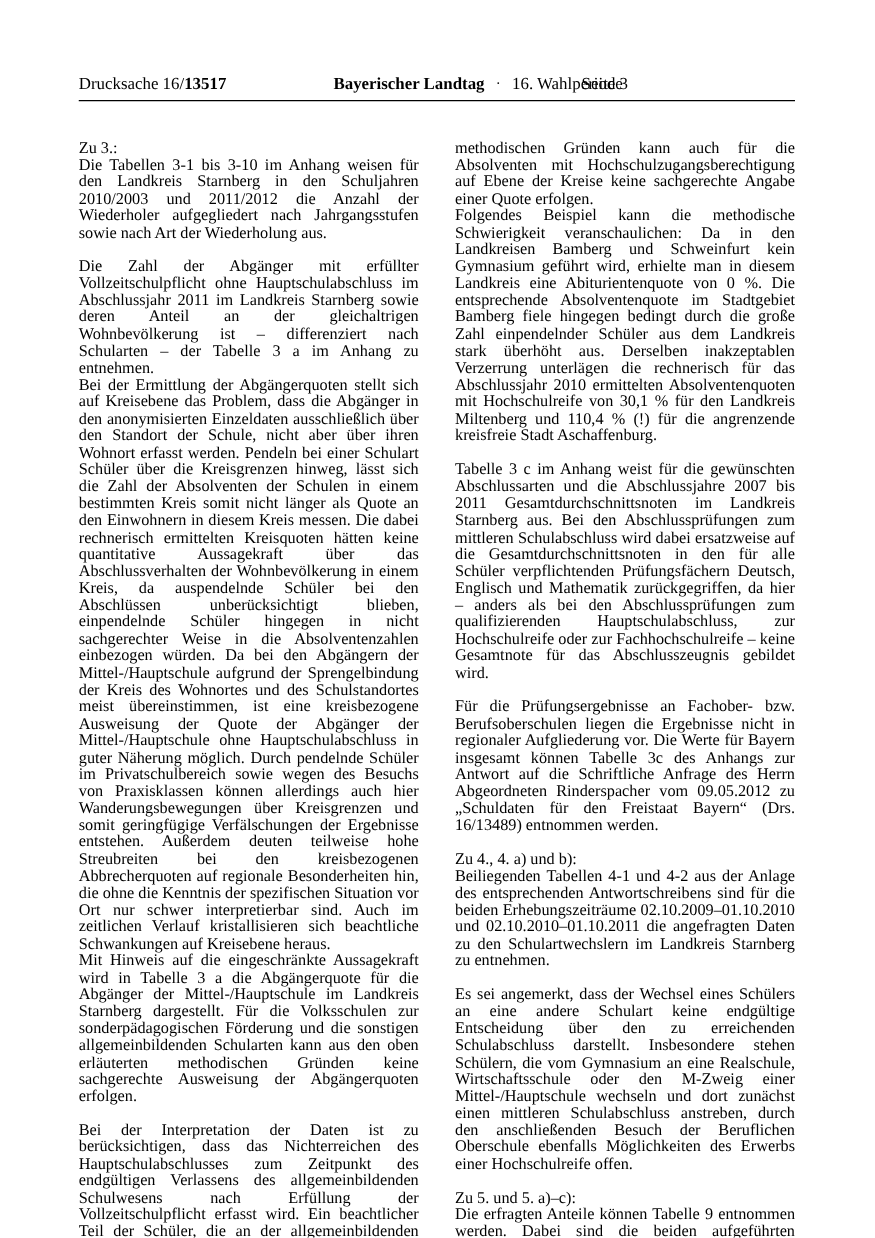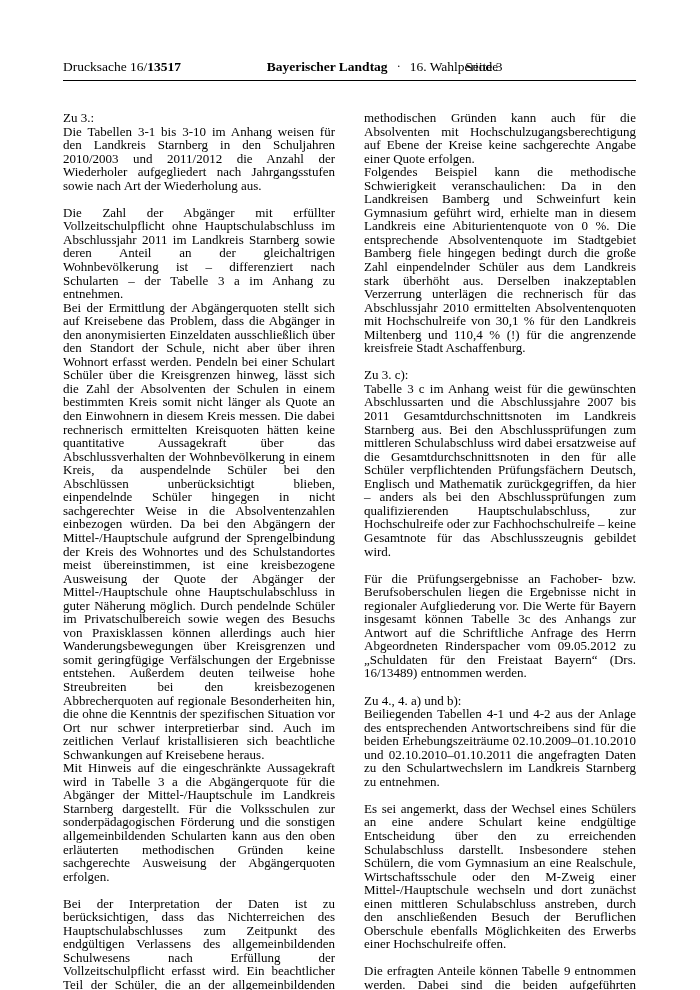--- a/index.html
+++ b/index.html
@@ -71,27 +71,27 @@
         <div class="para">Mit Hinweis auf die eingeschränkte Aussagekraft wird in Tabelle 3 a die Abgängerquote für die Abgänger der Mittel-/Hauptschule im Landkreis Starnberg dargestellt. Für die Volksschulen zur sonderpädagogischen Förderung und die sonstigen allgemeinbildenden Schularten kann aus den oben erläuterten methodischen Gründen keine sachgerechte Ausweisung der Abgängerquoten erfolgen.</div>
         <div class="gap"></div>
         <div class="para">Bei der Interpretation der Daten ist zu berücksichtigen, dass das Nichterreichen des Hauptschulabschlusses zum Zeitpunkt des endgültigen Verlassens des allgemeinbildenden Schulwesens nach Erfüllung der Vollzeitschulpflicht erfasst wird. Ein beachtlicher Teil der Schüler, die an der allgemeinbildenden Schule den Hauptschulabschluss zunächst nicht erreicht haben, holten diesen zu einem späteren Zeitpunkt im Bereich der beruflichen Schulen nach.</div>
         <div class="gap"></div>
         <div class="heading">Zu 6. b):</div>
       </div>
     <div class="col" id="col-right">
         <div class="para">methodischen Gründen kann auch für die Absolventen mit Hochschulzugangsberechtigung auf Ebene der Kreise keine sachgerechte Angabe einer Quote erfolgen.</div>
         <div class="para">Folgendes Beispiel kann die methodische Schwierigkeit veranschaulichen: Da in den Landkreisen Bamberg und Schweinfurt kein Gymnasium geführt wird, erhielte man in diesem Landkreis eine Abiturientenquote von 0 %. Die entsprechende Absolventenquote im Stadtgebiet Bamberg fiele hingegen bedingt durch die große Zahl einpendelnder Schüler aus dem Landkreis stark überhöht aus. Derselben inakzeptablen Verzerrung unterlägen die rechnerisch für das Abschlussjahr 2010 ermittelten Absolventenquoten mit Hochschulreife von 30,1 % für den Landkreis Miltenberg und 110,4 % (!) für die angrenzende kreisfreie Stadt Aschaffenburg.</div>
         <div class="gap"></div>
-        <div class="heading">Zu 3. c):</div>
         <div class="para">Tabelle 3 c im Anhang weist für die gewünschten Abschlussarten und die Abschlussjahre 2007 bis 2011 Gesamtdurchschnittsnoten im Landkreis Starnberg aus. Bei den Abschlussprüfungen zum mittleren Schulabschluss wird dabei ersatzweise auf die Gesamtdurchschnittsnoten in den für alle Schüler verpflichtenden Prüfungsfächern Deutsch, Englisch und Mathematik zurückgegriffen, da hier – anders als bei den Abschlussprüfungen zum qualifizierenden Hauptschulabschluss, zur Hochschulreife oder zur Fachhochschulreife – keine Gesamtnote für das Abschlusszeugnis gebildet wird.</div>
         <div class="gap"></div>
         <div class="para">Für die Prüfungsergebnisse an Fachober- bzw. Berufsoberschulen liegen die Ergebnisse nicht in regionaler Aufgliederung vor. Die Werte für Bayern insgesamt können Tabelle 3c des Anhangs zur Antwort auf die Schriftliche Anfrage des Herrn Abgeordneten Rinderspacher vom 09.05.2012 zu „Schuldaten für den Freistaat Bayern“ (Drs. 16/13489) entnommen werden.</div>
         <div class="gap"></div>
         <div class="heading">Zu 4., 4. a) und b):</div>
         <div class="para">Beiliegenden Tabellen 4-1 und 4-2 aus der Anlage des entsprechenden Antwortschreibens sind für die beiden Erhebungszeiträume 02.10.2009–01.10.2010 und 02.10.2010–01.10.2011 die angefragten Daten zu den Schulartwechslern im Landkreis Starnberg zu entnehmen.</div>
         <div class="gap"></div>
         <div class="para">Es sei angemerkt, dass der Wechsel eines Schülers an eine andere Schulart keine endgültige Entscheidung über den zu erreichenden Schulabschluss darstellt. Insbesondere stehen Schülern, die vom Gymnasium an eine Realschule, Wirtschaftsschule oder den M-Zweig einer Mittel-/Hauptschule wechseln und dort zunächst einen mittleren Schulabschluss anstreben, durch den anschließenden Besuch der Beruflichen Oberschule ebenfalls Möglichkeiten des Erwerbs einer Hochschulreife offen.</div>
         <div class="gap"></div>
+        <div class="heading">Zu 5. und 5. a)–c):</div>
         <div class="para">Die erfragten Anteile können Tabelle 9 entnommen werden. Dabei sind die beiden aufgeführten Kategorien der Mittagsbetreuung, welche grundsätzlich nur an der Volksschule, der Volksschule zur sonderpädagogischen Förderung oder der Freien Waldorfschule angeboten werden, folgendermaßen</div>
       </div>
   </div>
 
 </div>
 
 </body></html>

